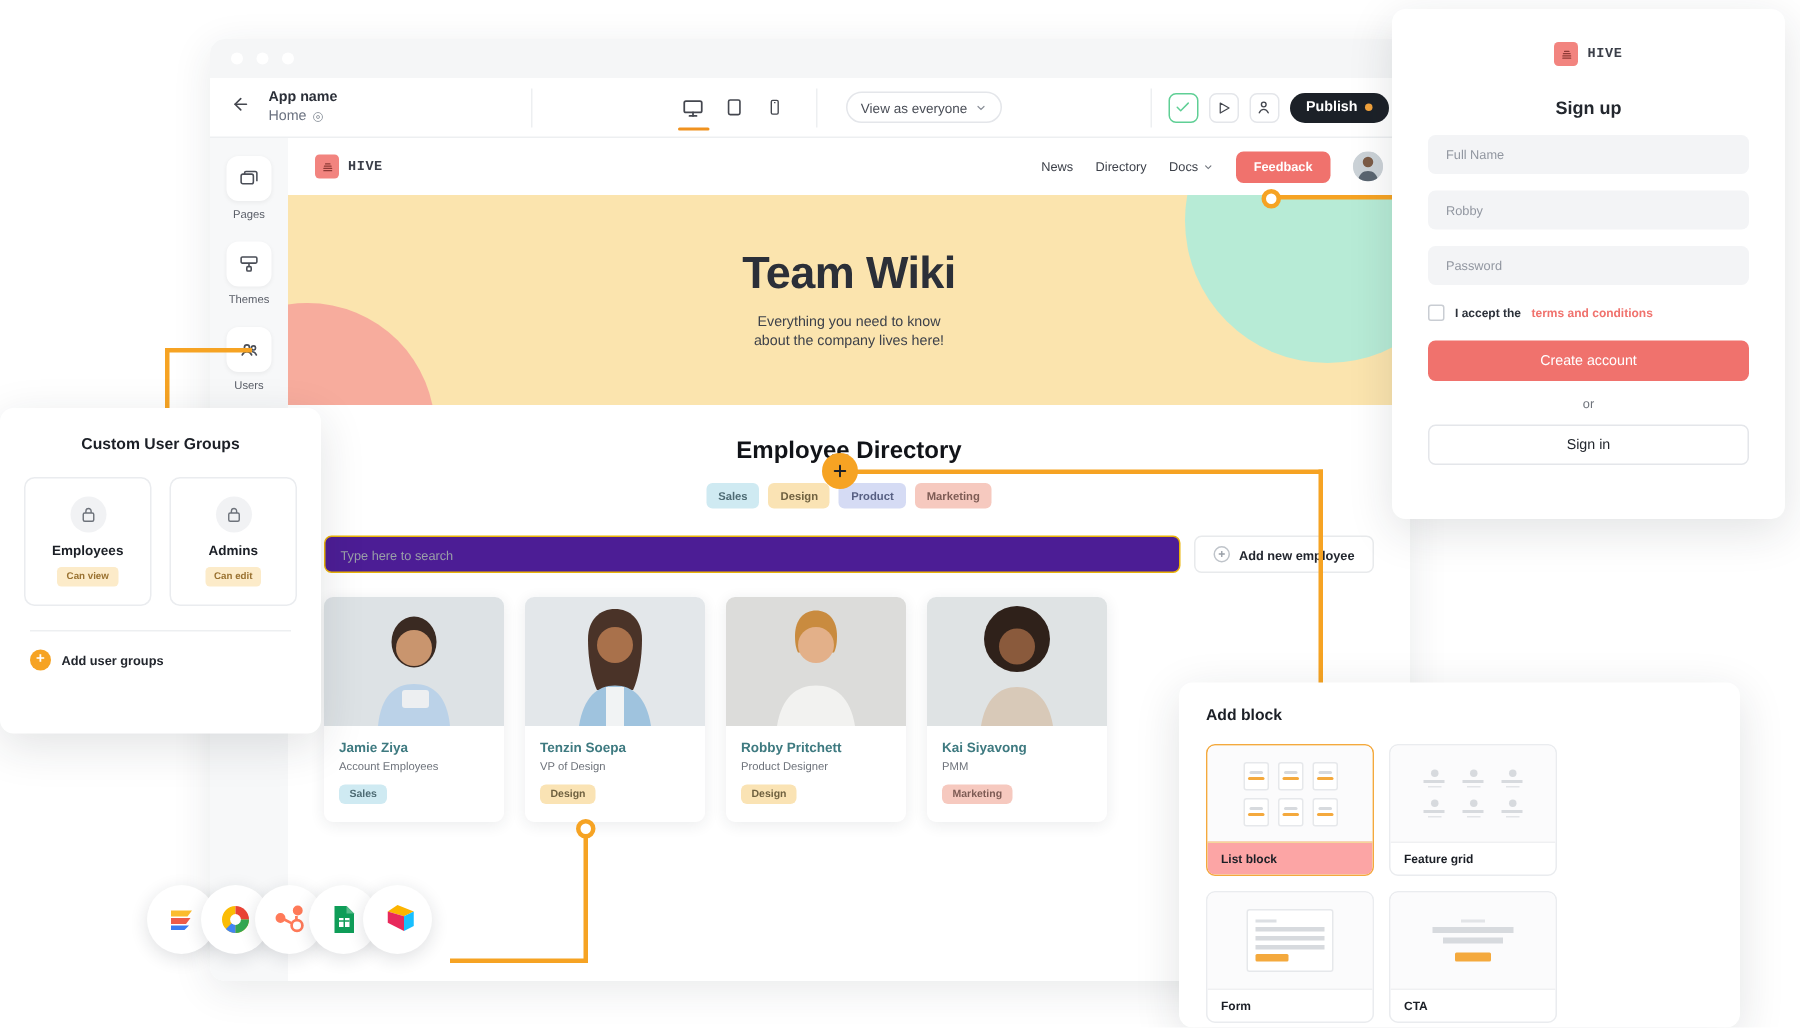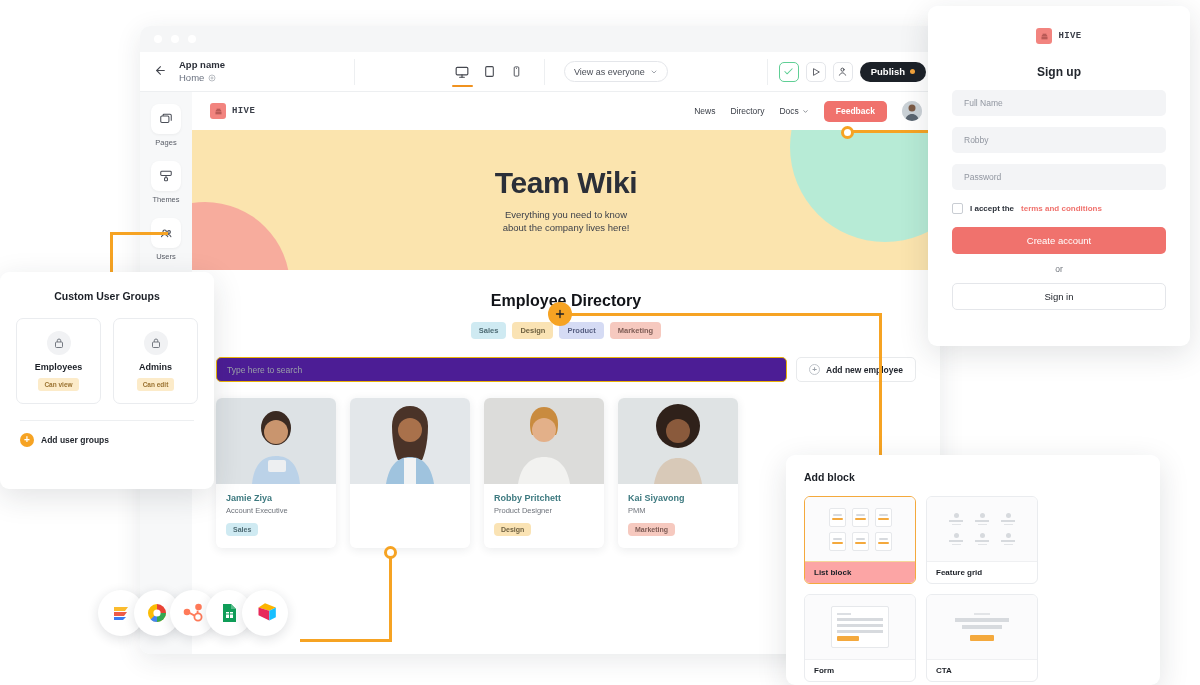--- a/index.html
+++ b/index.html
@@ -420,33 +420,38 @@
                 <svg width="120" height="86" viewBox="0 0 120 86">
                     <rect width="120" height="86" fill="#DDE2E5"></rect>
                     <ellipse cx="60" cy="30" rx="15" ry="17" fill="#3A2A22"></ellipse>
                     <circle cx="60" cy="34" r="12" fill="#C9956E"></circle>
                     <path d="M36 86c2-20 11-28 24-28s22 8 24 28z" fill="#BBD2E8"></path>
                     <rect x="52" y="62" width="18" height="12" rx="2" fill="#EDEFF1"></rect>
                   </svg>
               </div>
               <div class="einfo">
                 <div class="ename">Jamie Ziya</div>
-                <div class="erole">Account Executive</div>
+                <div class="erole">Account Employees</div>
                 <span class="etag chip sales">Sales</span>
               </div>
             </div>
             <div class="ecard">
               <div class="ephoto">
                 <svg width="120" height="86" viewBox="0 0 120 86">
                     <rect width="120" height="86" fill="#E3E7EA"></rect>
                     <path d="M42 28c0-13 8-20 18-20s18 7 18 20c0 18-4 30-6 34H48c-2-4-6-16-6-34z" fill="#4A3328"></path>
                     <circle cx="60" cy="32" r="12" fill="#A9714B"></circle>
                     <path d="M36 86c3-19 12-27 24-27s21 8 24 27z" fill="#9FC3DE"></path>
                     <path d="M54 60h12v26H54z" fill="#F1F3F4"></path>
                   </svg>
+              </div>
+              <div class="einfo">
+                <div class="ename">Tenzin Soepa</div>
+                <div class="erole">VP of Design</div>
+                <span class="etag chip design">Design</span>
               </div>
             </div>
             <div class="ecard">
               <div class="ephoto">
                 <svg width="120" height="86" viewBox="0 0 120 86">
                     <rect width="120" height="86" fill="#DCDCDA"></rect>
                     <path d="M46 26c0-11 6-17 14-17s14 6 14 17c0 6-1 9-2 11H48c-1-2-2-5-2-11z" fill="#C98B3F"></path>
                     <circle cx="60" cy="32" r="12" fill="#E3B089"></circle>
                     <path d="M34 86c3-19 13-27 26-27s23 8 26 27z" fill="#F2F2F0"></path>
                   </svg>

